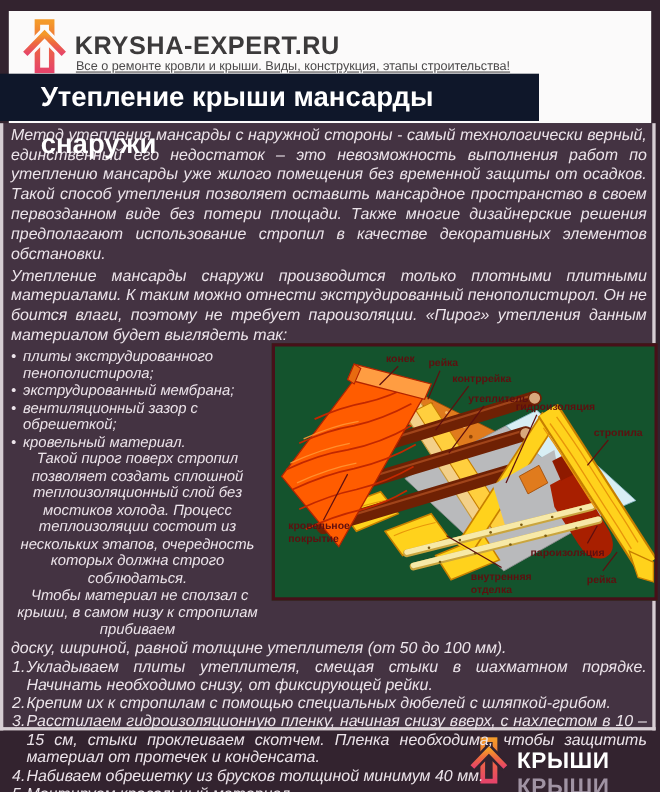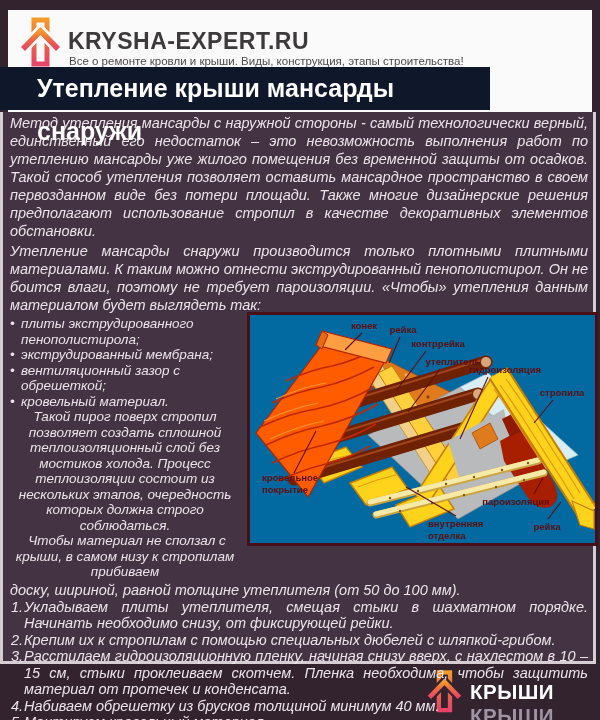--- a/index.html
+++ b/index.html
@@ -4,21 +4,21 @@
 <style>
   html,body{margin:0;padding:0;}
   .page{position:relative;width:600px;height:720px;background:#33232f;overflow:hidden;
         font-family:"Liberation Sans","DejaVu Sans",sans-serif;}
   .page *{box-sizing:border-box;}
 
   
   .header-card{position:absolute;left:8px;top:10px;width:584px;height:102px;background:#fbfafa;}
   .logo{position:absolute;left:12px;top:6px;}
   .site-name{position:absolute;left:60px;top:18px;font-size:23px;font-weight:bold;color:#3c3a3b;letter-spacing:.5px;}
-  .tagline{position:absolute;left:61px;top:45px;font-size:11.5px;color:#4c4a4b;}
+  .tagline{position:absolute;left:61px;top:45px;font-size:11.5px;color:#4c4a4b;text-decoration:underline;}
 
   
   .title-banner{position:absolute;left:0;top:67px;width:490px;height:43px;background:#0f172a;z-index:3;
                 color:#ffffff;font-size:25px;font-weight:bold;line-height:43px;padding-left:37px;}
 
   
   .content{position:absolute;left:0;top:112px;width:596px;height:552px;background:#443342;
            border:3px solid #d6cdd3;border-top:none;z-index:2;
            color:#ece4ea;font-style:italic;padding:2px 5px 0 7px;}
   .para{margin:0;font-size:14.5px;line-height:18px;text-align:justify;}
@@ -26,21 +26,21 @@
 
   .columns{position:relative;margin-top:2px;min-height:234px;}
   .left-col{width:230px;font-size:13.5px;line-height:15.5px;}
   .bullet-item{position:relative;padding-left:11px;text-align:left;}
   .bullet-item .marker{position:absolute;left:0;top:0;}
   .left-para{margin:0;text-align:center;}
   .left-para.indented{text-indent:4px;}
 
   
   .diagram-box{position:absolute;left:237px;top:-4px;width:351px;height:234px;
-               background:#0369a1;border:3px solid #471019;}
+               background:#14532d;border:3px solid #471019;}
   .diagram-box svg{display:block;}
 
   
   .bottom-para{margin:2px 0 0 0;font-size:14.5px;line-height:17px;text-align:left;}
   .steps{margin:0;font-size:14.5px;line-height:16.5px;}
   .step{position:relative;padding-left:14px;text-align:justify;}
   .step .num{position:absolute;left:1px;top:0;}
 
   
   .footer{position:absolute;left:0;top:664px;width:600px;height:56px;background:#33232f;}
@@ -74,21 +74,21 @@
       </svg>
     </div>
     <div class="site-name">KRYSHA-EXPERT.RU</div>
     <div class="tagline">Все о ремонте кровли и крыши. Виды, конструкция, этапы строительства!</div>
   </div>
 
   <div class="title-banner">Утепление крыши мансарды снаружи</div>
 
   <div class="content">
     <p class="para">Метод утепления мансарды с наружной стороны - самый технологически верный, единственный его недостаток – это невозможность выполнения работ по утеплению мансарды уже жилого помещения без временной защиты от осадков. Такой способ утепления позволяет оставить мансардное пространство в своем первозданном виде без потери площади. Также многие дизайнерские решения предполагают использование стропил в качестве декоративных элементов обстановки.</p>
-    <p class="para">Утепление мансарды снаружи производится только плотными плитными материалами. К таким можно отнести экструдированный пенополистирол. Он не боится влаги, поэтому не требует пароизоляции. «Чтобы» утепления данным материалом будет выглядеть так:</p>
+    <p class="para">Утепление мансарды снаружи производится только плотными плитными материалами. К таким можно отнести экструдированный пенополистирол. Он не боится влаги, поэтому не требует пароизоляции. «Пирог» утепления данным материалом будет выглядеть так:</p>
 
     <div class="columns">
       <div class="left-col">
         <div class="bullet-item">
           <span class="marker">•</span>
           <span>плиты экструдированного пенополистирола;</span>
         </div>
         <div class="bullet-item">
           <span class="marker">•</span>
           <span>экструдированный мембрана;</span>

